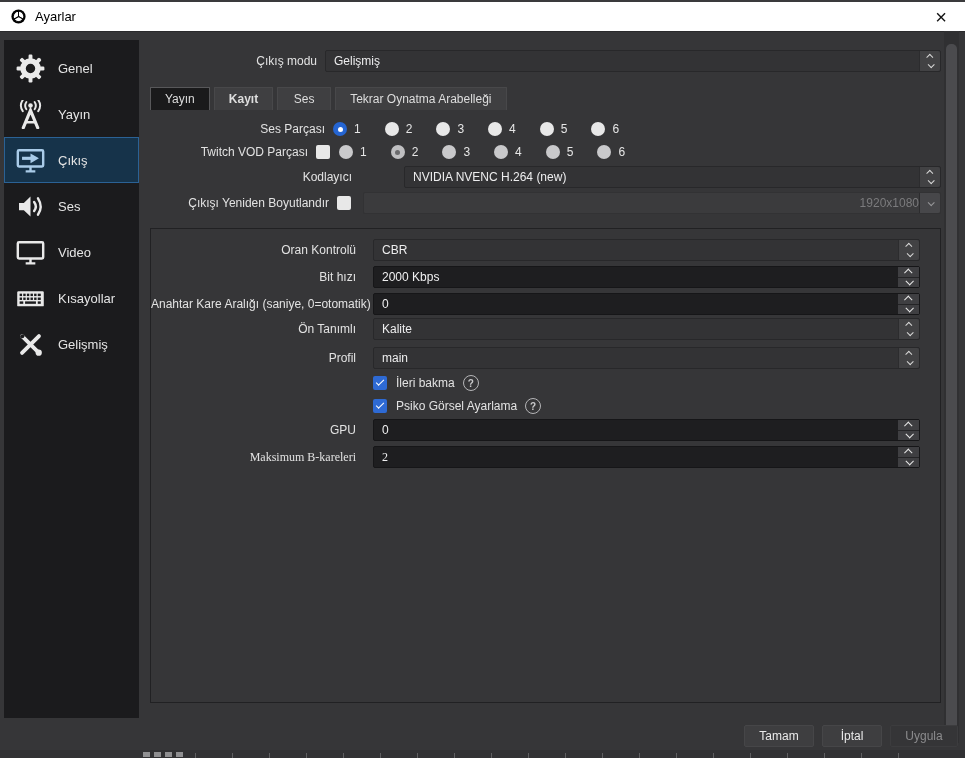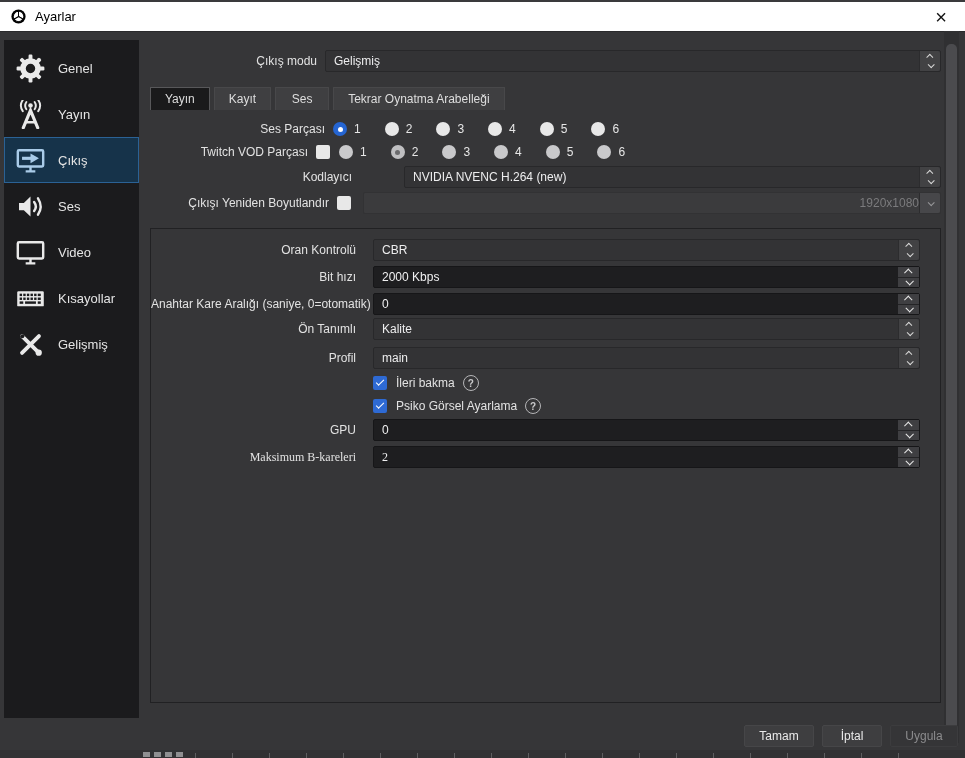--- a/index.html
+++ b/index.html
@@ -238,21 +238,21 @@
           <i class="chev up"></i>
           <i class="chev down"></i>
         </span>
       </div>
     </div>
 
     <div class="tabbar">
       <div class="tab active" style="min-width:57px;">
         <span>Yayın</span>
       </div>
-      <div class="tab" style="min-width:54px;">
+      <div class="tab" style="min-width:54px;font-weight:bold;">
         <span>Kayıt</span>
       </div>
       <div class="tab" style="min-width:54px;">
         <span>Ses</span>
       </div>
       <div class="tab">
         <span>Tekrar Oynatma Arabelleği</span>
       </div>
     </div>
 

